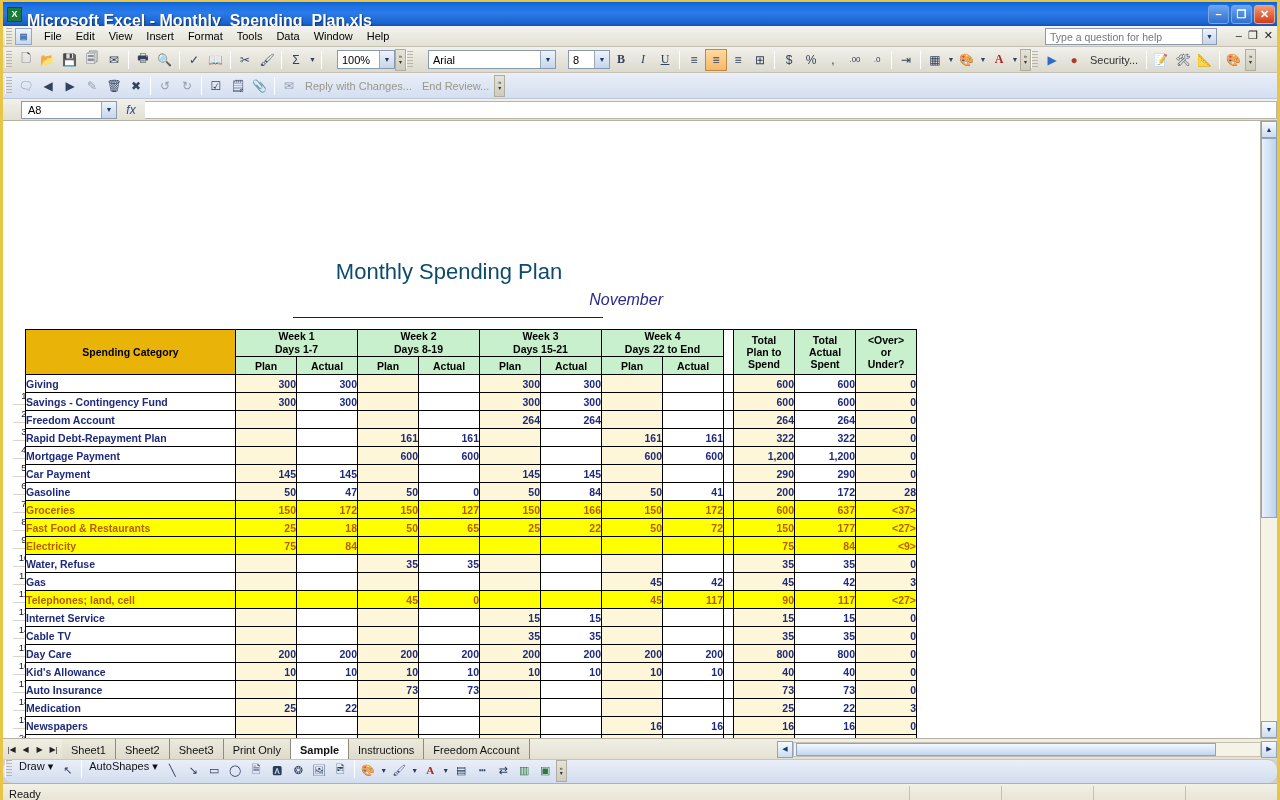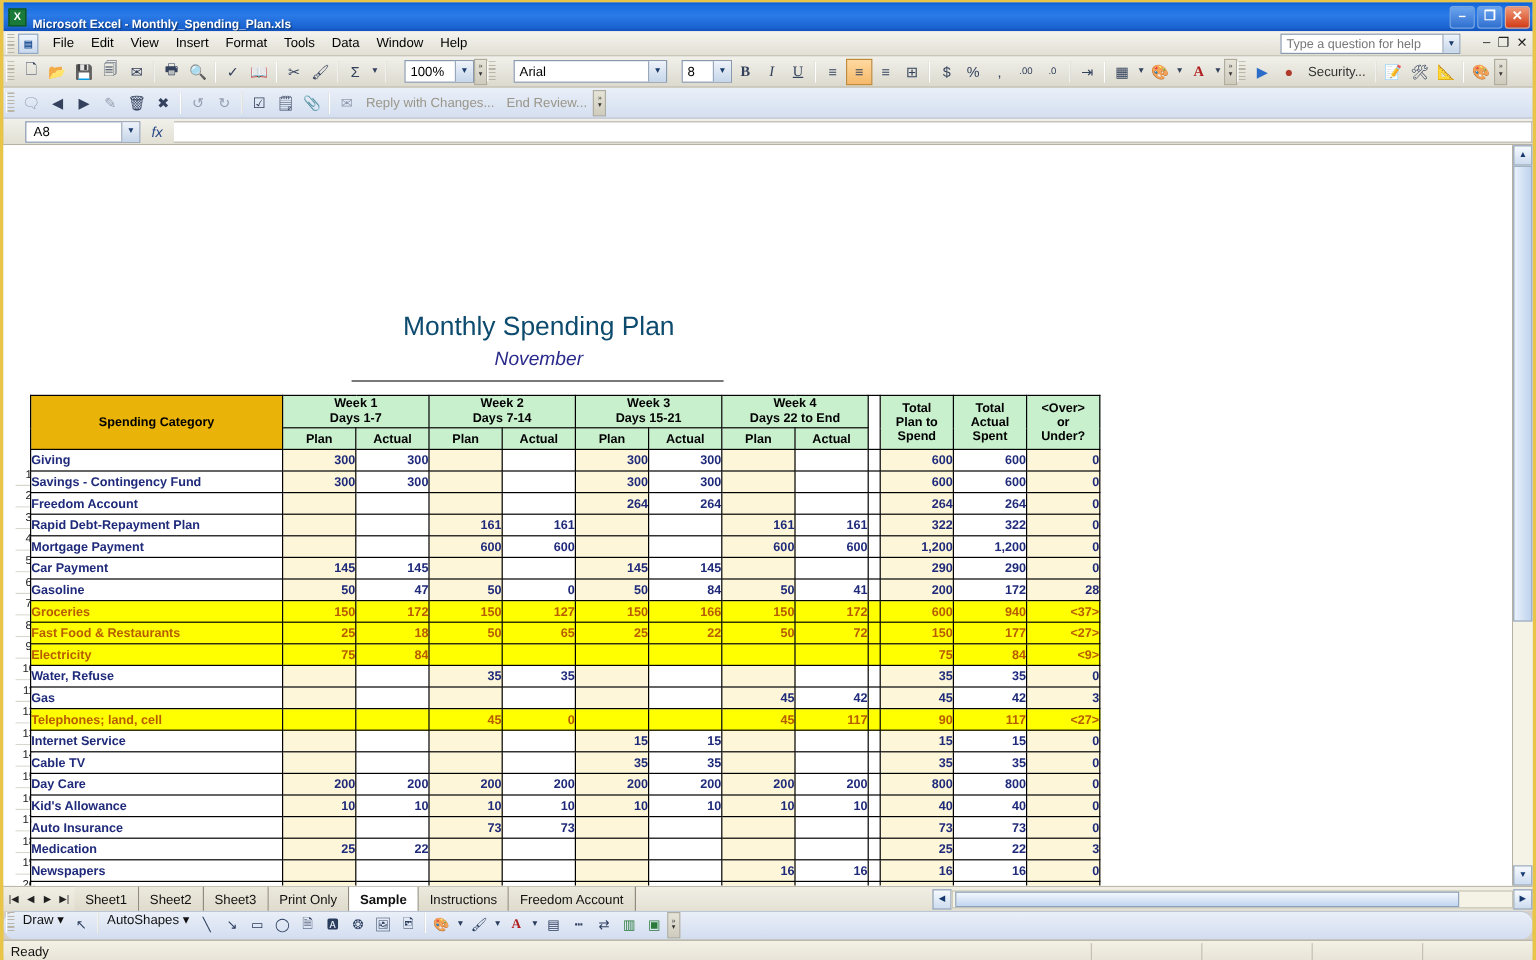--- a/index.html
+++ b/index.html
@@ -29,21 +29,21 @@
   }
   .title-icon {
     width: 15px; height: 15px; margin-right: 5px;
     background: #1a7a3a;
     border: 1px solid #0d5024;
     color: #fff; font-size: 9px; font-weight: bold;
     display: flex; align-items: center; justify-content: center;
     flex: none;
   }
   .title-text {
-    font-size: 10px; font-weight: bold;
+    font-size: 16px; font-weight: bold;
     text-shadow: 1px 1px 1px rgba(0,0,0,.45);
     white-space: nowrap;
     flex: 1;
     margin-top: 13px;
   }
   .win-btns { display: flex; gap: 2px; }
   .win-btn {
     width: 21px; height: 19px;
     border: 1px solid #7ba7e0;
     border-radius: 3px;
@@ -77,21 +77,21 @@
     font-size: 8px; color: #2a5a9a; font-weight: bold;
     flex: none;
   }
   .menu-item {
     font-size: 11px; color: #000;
     padding: 2px 7px;
     white-space: nowrap;
   }
   .help-box {
     position: absolute; right: 60px; top: 2px;
-    width: 150px; height: 17px;
+    width: 172px; height: 17px;
     background: #fff; border: 1px solid #8a9aae;
     display: flex; align-items: center;
     font-size: 10.5px; color: #777; padding-left: 4px;
   }
   .help-box .caret {
     margin-left: auto; width: 14px; height: 15px;
     background: linear-gradient(to bottom,#eef3fa,#c6d6ea);
     border-left: 1px solid #9aa8bc;
     display:flex;align-items:center;justify-content:center;
     font-size:7px;color:#1a3a6a;
@@ -196,21 +196,21 @@
     background: #fff;
   }
 
   .ws-title {
     position: absolute; left: 232px; top: 138px; width: 428px;
     text-align: center;
     font-size: 22px; color: #0c4a6e;
   }
   .ws-month {
     position: absolute; left: 232px; top: 170px; width: 428px;
-    text-align: center;
+    text-align: right;
     font-size: 16px; font-style: italic; color: #2a2a8c;
   }
   .ws-rule {
     position: absolute; left: 290px; top: 196px; width: 310px; height: 1px; background: #222;
   }
 
   
   table.plan {
     position: absolute; left: 22px; top: 208px;
     border-collapse: collapse;
@@ -548,21 +548,21 @@
         </colgroup>
         <thead>
           <tr>
             <th class="cat-head" rowspan="2">Spending Category</th>
             <th class="wk-head" colspan="2">
               <span>Week 1</span>
               <span class="sub">Days 1-7</span>
             </th>
             <th class="wk-head" colspan="2">
               <span>Week 2</span>
-              <span class="sub">Days 7-14</span>
+              <span class="sub">Days 8-19</span>
             </th>
             <th class="wk-head" colspan="2">
               <span>Week 3</span>
               <span class="sub">Days 15-21</span>
             </th>
             <th class="wk-head" colspan="2">
               <span>Week 4</span>
               <span class="sub">Days 22 to End</span>
             </th>
             <td class="gap" rowspan="2"></td>
@@ -704,21 +704,21 @@
               <td class="num plan">150</td>
               <td class="num act">172</td>
               <td class="num plan">150</td>
               <td class="num act">127</td>
               <td class="num plan">150</td>
               <td class="num act">166</td>
               <td class="num plan">150</td>
               <td class="num act">172</td>
               <td class="gap"></td>
               <td class="num plan">600</td>
-              <td class="num act">940</td>
+              <td class="num act">637</td>
               <td class="num plan">&lt;37&gt;</td>
             </tr>
             <tr class="hl">
               <td class="cat">Fast Food &amp; Restaurants</td>
               <td class="num plan">25</td>
               <td class="num act">18</td>
               <td class="num plan">50</td>
               <td class="num act">65</td>
               <td class="num plan">25</td>
               <td class="num act">22</td>

